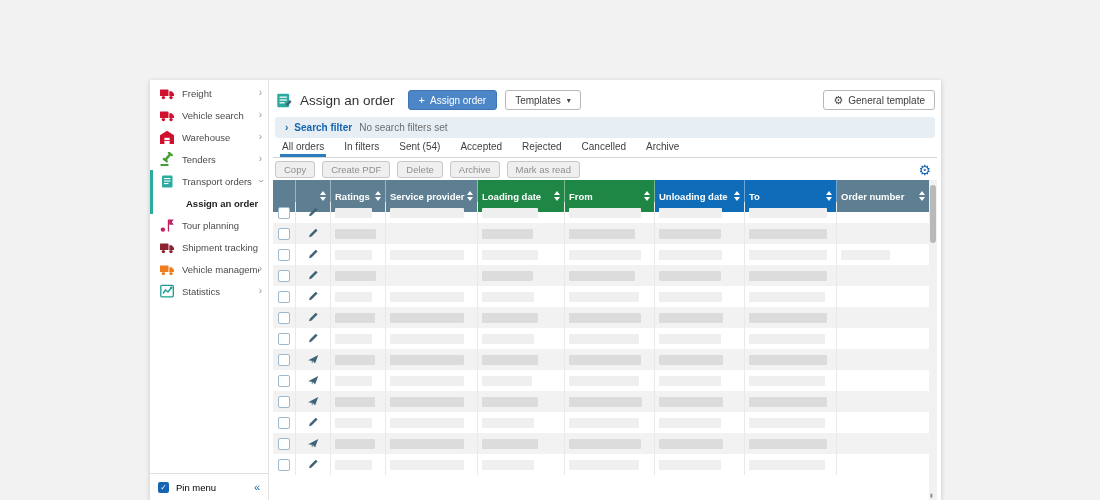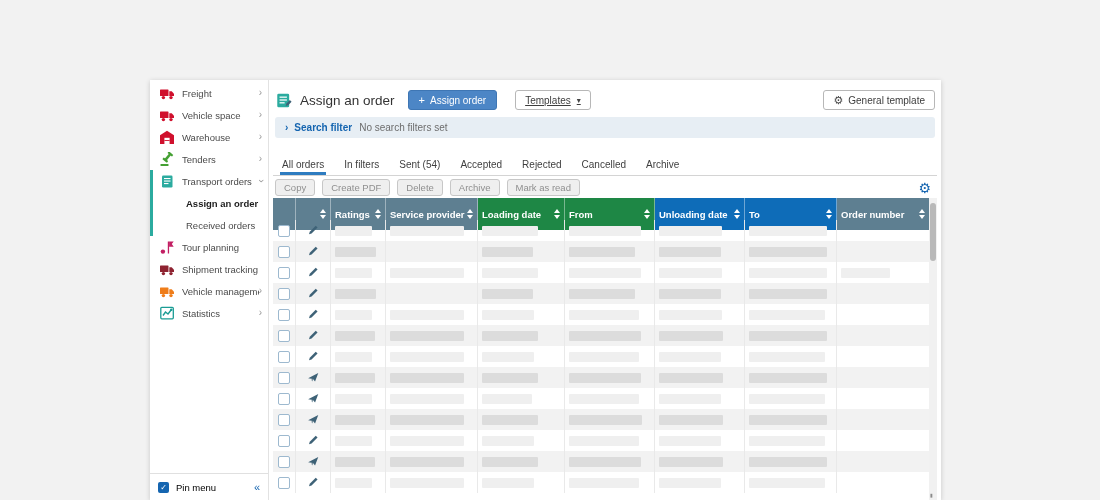--- a/index.html
+++ b/index.html
@@ -43,30 +43,30 @@
   
   .main{flex:1;display:flex;flex-direction:column;padding:8px 4px 0 4px;min-width:0;}
   .main-header{display:flex;align-items:center;height:24px;padding:0 2px;flex:none;}
   .title-ic{display:flex;margin-right:8px;}
   .page-title{font-size:13.5px;color:#333;}
   .btn{display:flex;align-items:center;border-radius:3px;font-size:10px;cursor:pointer;box-sizing:border-box;}
   .btn-create{background:#4c86c6;border:1px solid #3e76b4;color:#fff;height:20px;
     padding:0 10px;margin-left:13px;}
   .btn-create .plus{margin-right:5px;font-size:11px;}
   .btn-white{background:#fff;border:1px solid #b7b7b7;color:#3d3d3d;height:20px;padding:0 9px;}
-  .btn-templates{margin-left:18px;text-decoration:underline;}
+  .btn-templates{margin-left:8px;}
   .btn-templates .caret{margin-left:6px;font-size:8px;color:#444;}
   .btn-general{margin-left:auto;}
   .btn-general .gear{margin-right:5px;font-size:11px;color:#4a4a4a;line-height:1;}
   .search-bar{margin:5px 2px 0;background:#e7eef4;border-radius:3px;height:21px;
     display:flex;align-items:center;padding:0 10px;flex:none;cursor:pointer;}
   .sf-chev{color:#1565b0;font-size:10px;font-weight:bold;margin-right:6px;}
   .sf-label{color:#1565b0;font-weight:bold;font-size:10px;}
   .sf-status{color:#6d6d6d;font-size:10px;margin-left:7px;}
-  .tabs{display:flex;margin-top:18px;border-bottom:1px solid #d4d4d4;padding:0 2px;flex:none;height:20px;box-sizing:border-box;}
+  .tabs{display:flex;margin-top:0;border-bottom:1px solid #d4d4d4;padding:0 2px;flex:none;height:20px;box-sizing:border-box;}
   .tab{font-size:10px;color:#3f3f3f;padding:3px 7px 0;position:relative;cursor:pointer;white-space:nowrap;margin-right:6px;}
   .tab.active::after{content:'';position:absolute;left:5px;right:5px;bottom:0;height:3px;background:#2e7cc0;}
   .toolbar{display:flex;margin-top:3px;padding:0 2px;align-items:center;flex:none;height:17px;}
   .tb-btn{background:#efefef;border:1px solid #c7c7c7;border-radius:3px;color:#8f8f8f;
     font-size:9.5px;height:17px;padding:0 8px;display:flex;align-items:center;margin-right:7px;cursor:pointer;box-sizing:border-box;}
   .table-gear{margin-left:auto;color:#1565b0;font-size:14px;margin-right:4px;cursor:pointer;line-height:1;}
   
   .table-wrap{margin-top:2px;flex:1;display:flex;min-height:0;}
   .table{flex:1;min-width:0;}
   .thead{display:flex;height:22px;}
@@ -112,21 +112,21 @@
           </div>
           <div class="side-item">
             <span class="ic">
               <svg width="15" height="15" viewBox="0 0 15 15">
                 <rect x="0" y="3.5" width="8.5" height="6.5" rx="0.6" fill="#d0102d"></rect>
                 <path d="M9.3 5.3h2.4L14 7.8v2.2H9.3z" fill="#d0102d"></path>
                 <circle cx="3.4" cy="11.6" r="1.7" fill="#d0102d"></circle>
                 <circle cx="11" cy="11.6" r="1.7" fill="#d0102d"></circle>
               </svg>
             </span>
-            <span class="lbl">Vehicle space</span>
+            <span class="lbl">Vehicle search</span>
             <span class="chev">›</span>
           </div>
           <div class="side-item">
             <span class="ic">
               <svg width="15" height="15" viewBox="0 0 15 15">
                 <path d="M7 0.8L14 5.3V14H0V5.3z" fill="#d0102d"></path>
                 <rect x="4.4" y="7.8" width="5.2" height="6.2" fill="#fff"></rect>
                 <rect x="4.4" y="10" width="5.2" height="0.9" fill="#d0102d"></rect>
               </svg>
             </span>
@@ -154,23 +154,20 @@
                 <rect x="4" y="4" width="6.5" height="1.1" fill="#fff"></rect>
                 <rect x="4" y="6.5" width="6.5" height="1.1" fill="#fff"></rect>
                 <rect x="4" y="9" width="4.5" height="1.1" fill="#fff"></rect>
               </svg>
             </span>
             <span class="lbl">Transport orders</span>
             <span class="chev down">›</span>
           </div>
           <div class="side-item sub active group">
             <span class="lbl">Assign an order</span>
-          </div>
-          <div class="side-item sub group">
-            <span class="lbl">Received orders</span>
           </div>
           <div class="side-item">
             <span class="ic">
               <svg width="15" height="15" viewBox="0 0 15 15">
                 <circle cx="2.9" cy="11.6" r="2.2" fill="#c21f63"></circle>
                 <rect x="7.8" y="1.5" width="1.3" height="12" fill="#c21f63"></rect>
                 <path d="M9.1 1.5h4.6l-1.9 2.6 1.9 2.6H9.1z" fill="#c21f63"></path>
               </svg>
             </span>
             <span class="lbl">Tour planning</span>

